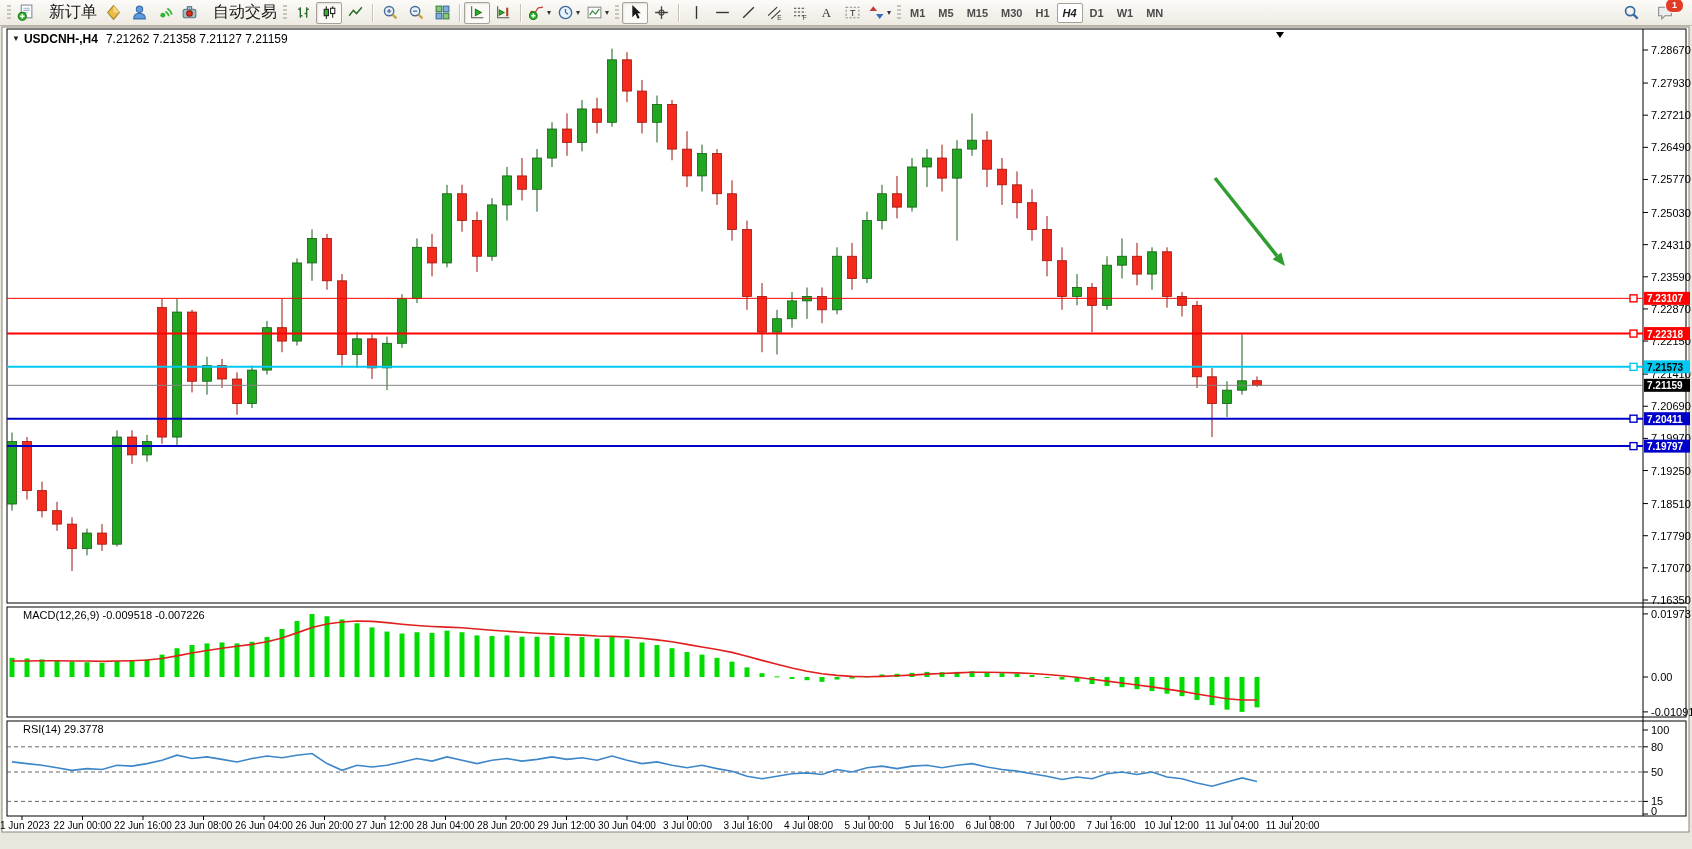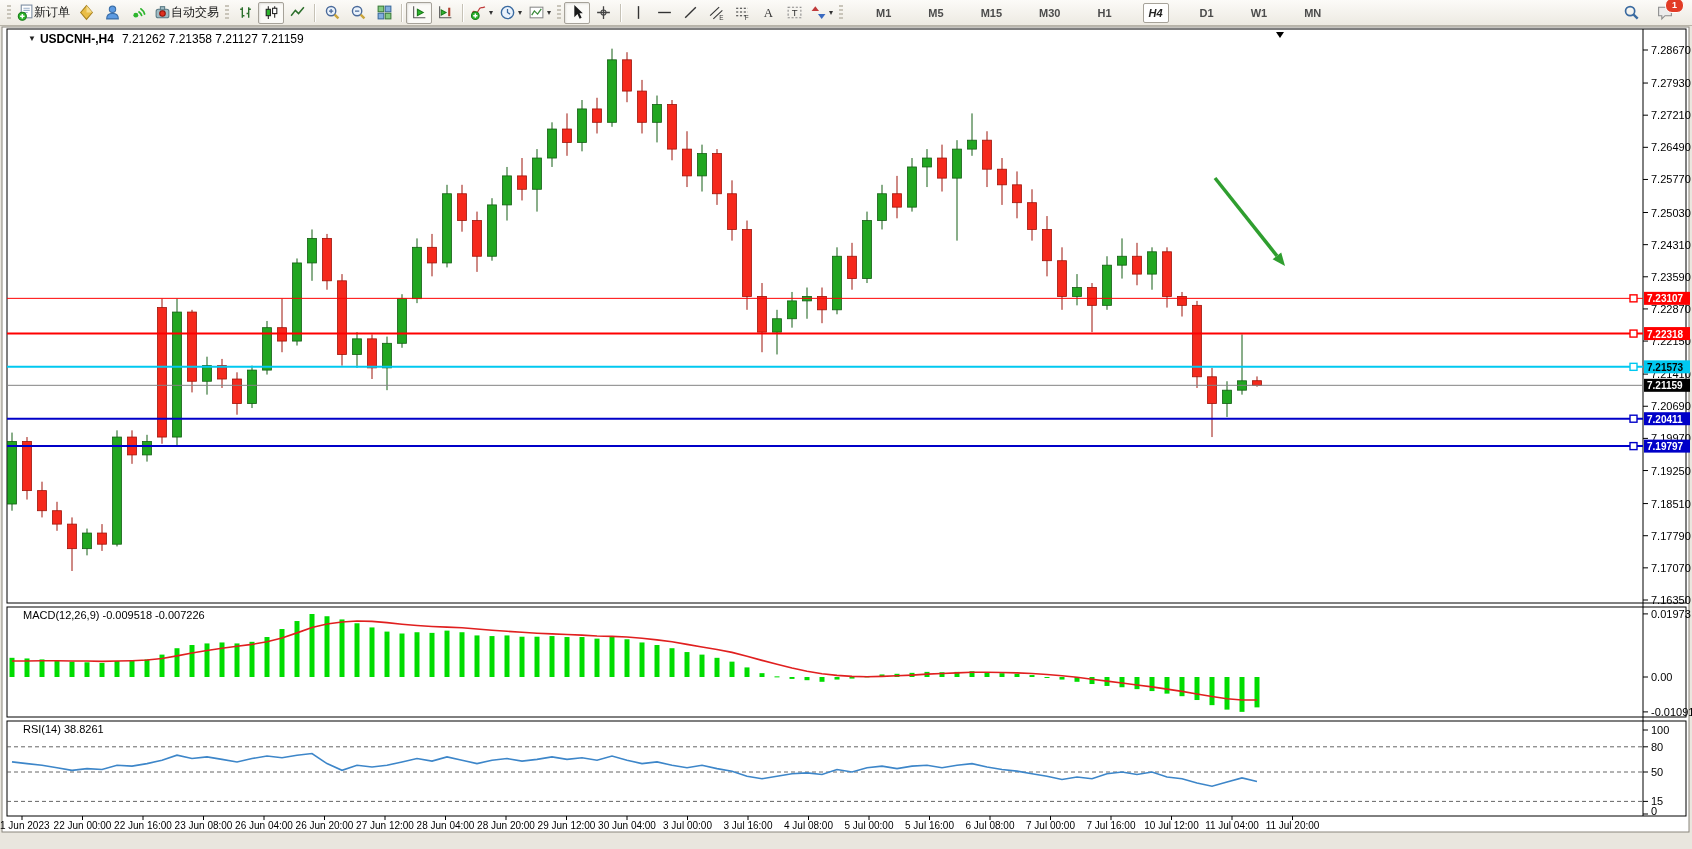--- a/index.html
+++ b/index.html
@@ -15,32 +15,32 @@
     border-bottom:1px solid #b7b3a8;
     display:flex;align-items:center;padding:0 4px;box-sizing:border-box;
   }
   .grip{width:4px;height:16px;margin:0 3px;
     background:repeating-linear-gradient(180deg,#c9c5ba 0 2px,transparent 2px 4px);}
   .sep{width:1px;height:18px;background:#c6c2b6;box-shadow:1px 0 0 #fff;margin:0 4px;}
   .tbtn{height:20px;min-width:20px;display:flex;align-items:center;justify-content:center;
     padding:0 2px;border:1px solid transparent;border-radius:2px;cursor:default;}
   .tbtn.pressed{border:1px solid #a6a299;background:#fbfaf7;box-shadow:inset 1px 1px 2px rgba(0,0,0,.10);}
   .tbtn svg{display:block;}
-  .tlbl{font-size:12px;color:#151515;margin-left:0;white-space:nowrap;}
+  .tlbl{font-size:16px;color:#151515;margin-left:15px;white-space:nowrap;}
   .caret{font-size:8px;color:#333;margin-left:2px;}
   .tf{font-size:11px;font-weight:bold;color:#4c4c4c;height:18px;padding:0 5px;
-    display:flex;align-items:center;border:1px solid transparent;border-radius:2px;margin-left:24px;}
+    display:flex;align-items:center;border:1px solid transparent;border-radius:2px;}
   .tf.pressed{border:1px solid #a6a299;background:#fff;color:#222;font-style:italic;}
   .right-box{margin-left:auto;display:flex;align-items:center;padding-right:10px;gap:8px;}
   .chatwrap{position:relative;}
   .nbadge{position:absolute;top:-5px;right:-7px;min-width:13px;height:13px;border-radius:7px;
     background:#e23c26;color:#fff;font-size:9px;font-weight:bold;display:flex;
     align-items:center;justify-content:center;padding:0 2px;border:1px solid #fff;}
   
-  .chart-title{position:absolute;left:28px;top:32px;z-index:3;font-size:12px;color:#000;}
+  .chart-title{position:absolute;left:12px;top:32px;z-index:3;font-size:12px;color:#000;}
   .chart-title .tri{font-size:8px;vertical-align:2px;margin-right:4px;color:#222;}
   .chart-title .sym{font-weight:bold;margin-right:8px;}
   .ind-label{position:absolute;left:23px;z-index:3;font-size:11px;color:#000;}
   #macd-label{top:609px;}
   #rsi-label{top:723px;}
   .statusbar{position:absolute;left:0;top:836px;width:1692px;height:13px;background:#e9e6de;}
   #chart-svg{position:absolute;left:0;top:26px;}
   .ax{font:11px "Liberation Sans",sans-serif;fill:#000;}
   .axs{font:10px "Liberation Sans",sans-serif;fill:#000;}
   .badge-t{font:bold 10px "Liberation Sans",sans-serif;}
@@ -676,14 +676,14 @@
     <text x="1111" y="803" class="axs" text-anchor="middle">7 Jul 16:00</text>
     <text x="1171.5" y="803" class="axs" text-anchor="middle">10 Jul 12:00</text>
     <text x="1232" y="803" class="axs" text-anchor="middle">11 Jul 04:00</text>
     <text x="1292.5" y="803" class="axs" text-anchor="middle">11 Jul 20:00</text>
   </svg>
 
 <div class="chart-title">
   <span class="tri">▼</span><span class="sym">USDCNH-,H4</span><span>7.21262 7.21358 7.21127 7.21159</span>
 </div>
 <div class="ind-label" id="macd-label">MACD(12,26,9) -0.009518 -0.007226</div>
-<div class="ind-label" id="rsi-label">RSI(14) 38.8261</div>
+<div class="ind-label" id="rsi-label">RSI(14) 29.3778</div>
 <div class="statusbar"></div>
 
 </body></html>

